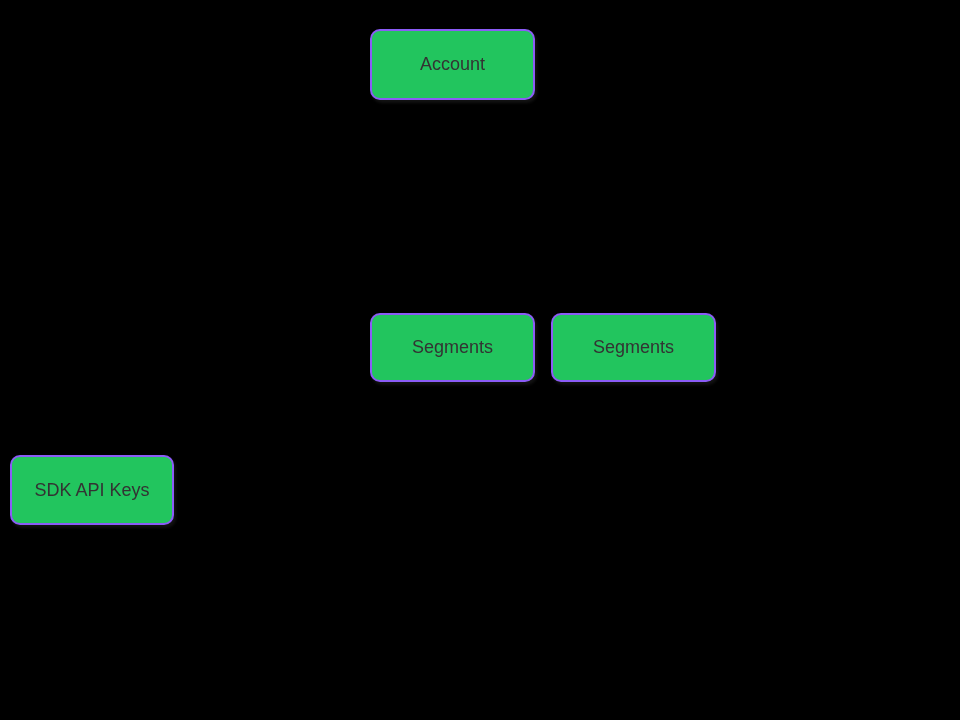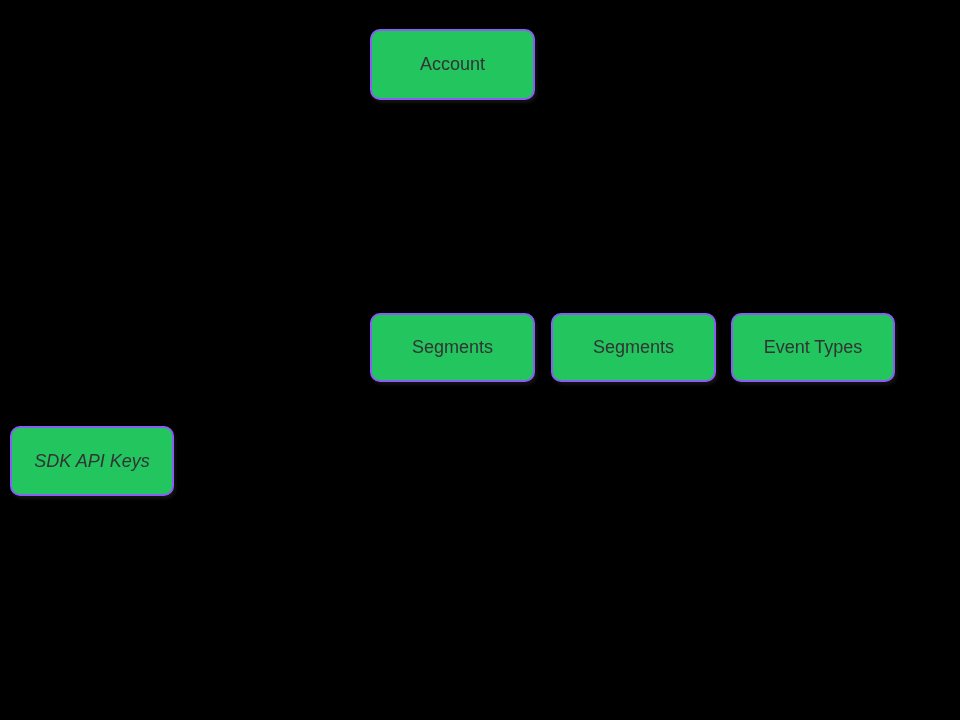--- a/index.html
+++ b/index.html
@@ -33,31 +33,30 @@
     white-space: nowrap;
   }
   
   .n-account      { left: 370px; top: 29px;  }
   .n-projects     { left: 370px; top: 130px; }
   .n-environments { left: 10px;  top: 313px; height: 69px; }
   .n-featureflags { left: 189px; top: 313px; width: 166px; height: 69px; }
   .n-segments     { left: 370px; top: 313px; height: 69px; }
   .n-metrics      { left: 551px; top: 313px; height: 69px; }
   .n-eventtypes   { left: 731px; top: 313px; width: 164px; height: 69px; }
-  .n-sdkapikeys   { left: 10px;  top: 426px; width: 164px; height: 70px; font-style: italic; }
+  .n-sdkapikeys   { left: 10px;  top: 455px; width: 164px; height: 70px; }
 </style>
 </head>
 <body>
 
 <div class="canvas">
   <div class="node n-account">Account</div>
 
 
 
 
   <div class="node n-segments">Segments</div>
 
   <div class="node n-metrics">Segments</div>
 
-  <div class="node n-eventtypes">Event Types</div>
 
   <div class="node n-sdkapikeys">SDK API Keys</div>
 </div>
 
 </body></html>

